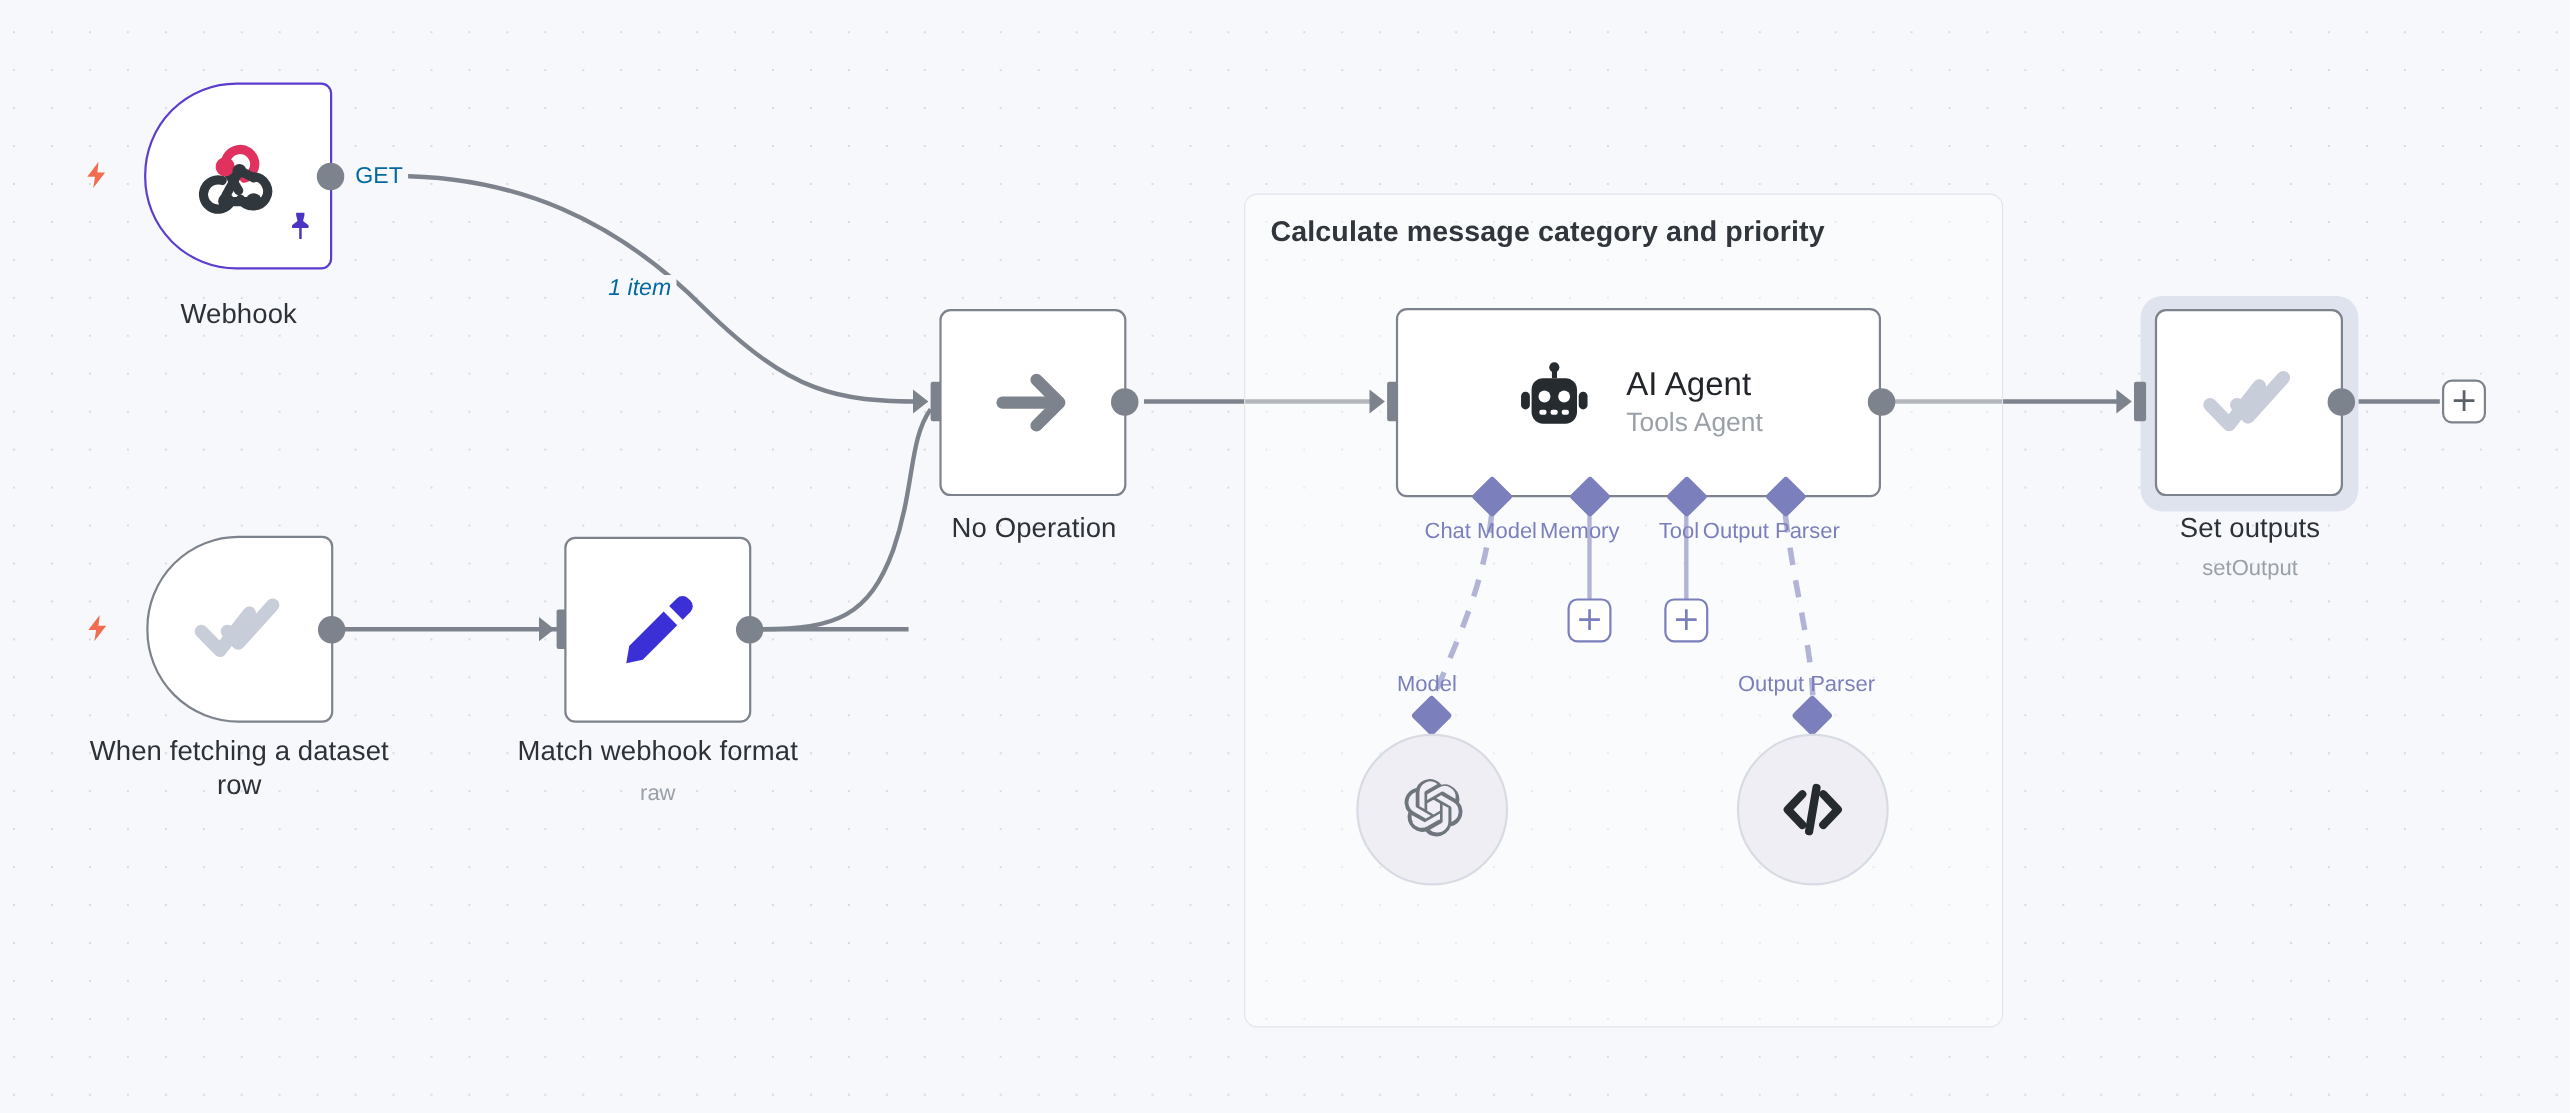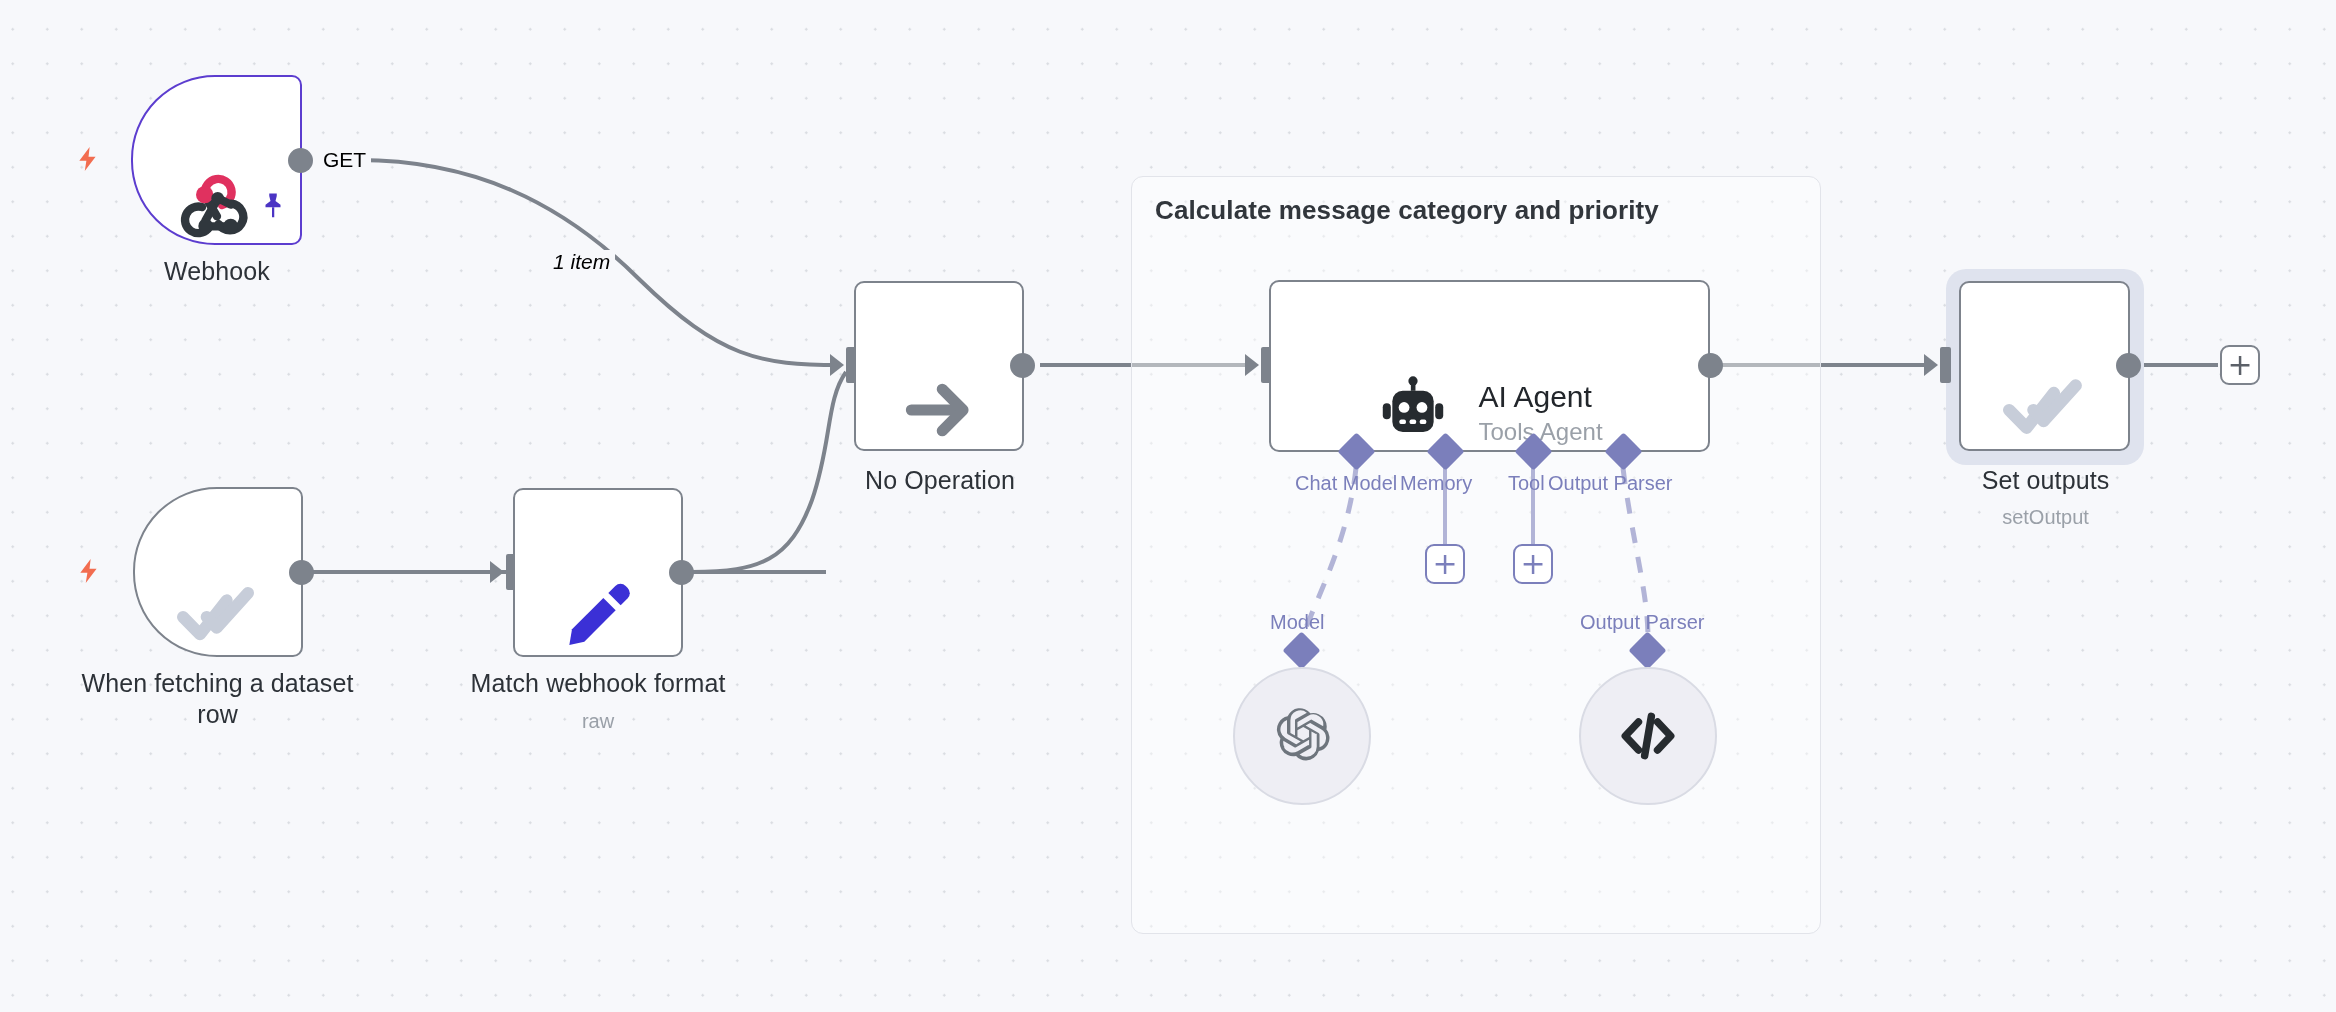--- a/index.html
+++ b/index.html
@@ -19,21 +19,21 @@
 
   
   #wires { position: absolute; inset: 0; width: 2336px; height: 1012px; pointer-events: none; }
 
   
   .node {
     position: absolute;
     background: #fff;
     border: 2.5px solid #7d838c;
     border-radius: 10px;
-    display: flex; align-items: flex-end; justify-content: center;
+    display: flex; align-items: center; justify-content: center;
   }
   .node.trigger {
     border-top-left-radius: 84px;
     border-bottom-left-radius: 84px;
     border-radius: 84px 10px 10px 84px;
   }
   .node.accent-purple { border-color: #5c3dcf; }
 
   
   .caption {
@@ -139,21 +139,21 @@
     font-size: 30px;
     line-height: 1;
     font-family: "DejaVu Sans", sans-serif;
   }
   .plus-btn.grey { border-color: #7d838c; color: #5b6068; }
 
   
   .wire-label {
     position: absolute;
     font-size: 21px;
-    color: #000000;
+    color: #0369a1;
     background: #f7f8fb;
     padding: 0 5px;
     white-space: nowrap;
   }
 
   
   .halo {
     position: absolute;
     background: #dfe3ee;
     border-radius: 20px;
@@ -216,21 +216,21 @@
   <svg class="bolt" style="left:75px; top:140px;" viewBox="0 0 24 24">
     <path d="M13.5 1 L4 13.5 L10.5 13.5 L9 23 L19 10 L12.5 10 Z" fill="#f26d50"></path>
   </svg>
 
   <svg class="pin" style="left:258px; top:190px;" viewBox="0 0 24 24">
     <path d="M9 2 h6 v2 l-1 4 l4 3 v2 H6 v-2 l4-3 l-1-4 Z" fill="#4b34c4"></path>
     <rect x="11.2" y="13" width="1.8" height="8" fill="#4b34c4"></rect>
   </svg>
   <div class="out-dot" style="left:288px; top:148px;"></div>
   <div class="wire-label" style="left:318px; top:148px;">GET</div>
-  <div class="caption" style="left:36px; top:256px; width:362px;">Webhook</div>
+  <div class="caption" style="left:36px; top:271px; width:362px;">Webhook</div>
 
   <div class="node trigger" style="left:133px; top:487px; width:170px; height:170px;">
     <svg width="86" height="80" viewBox="0 0 24 24">
       <path d="M1.5 12.6 L6.6 17.8 L14.6 7.6" fill="none" stroke="#c7cdd9" stroke-width="3.6" stroke-linecap="round" stroke-linejoin="round"></path>
       <path d="M8.6 12.6 L11.6 15.8 L21 5.4" fill="none" stroke="#c7cdd9" stroke-width="3.6" stroke-linecap="round" stroke-linejoin="round"></path>
     </svg>
   </div>
   <svg class="bolt" style="left:76px; top:552px;" viewBox="0 0 24 24">
     <path d="M13.5 1 L4 13.5 L10.5 13.5 L9 23 L19 10 L12.5 10 Z" fill="#f26d50"></path>
   </svg>

